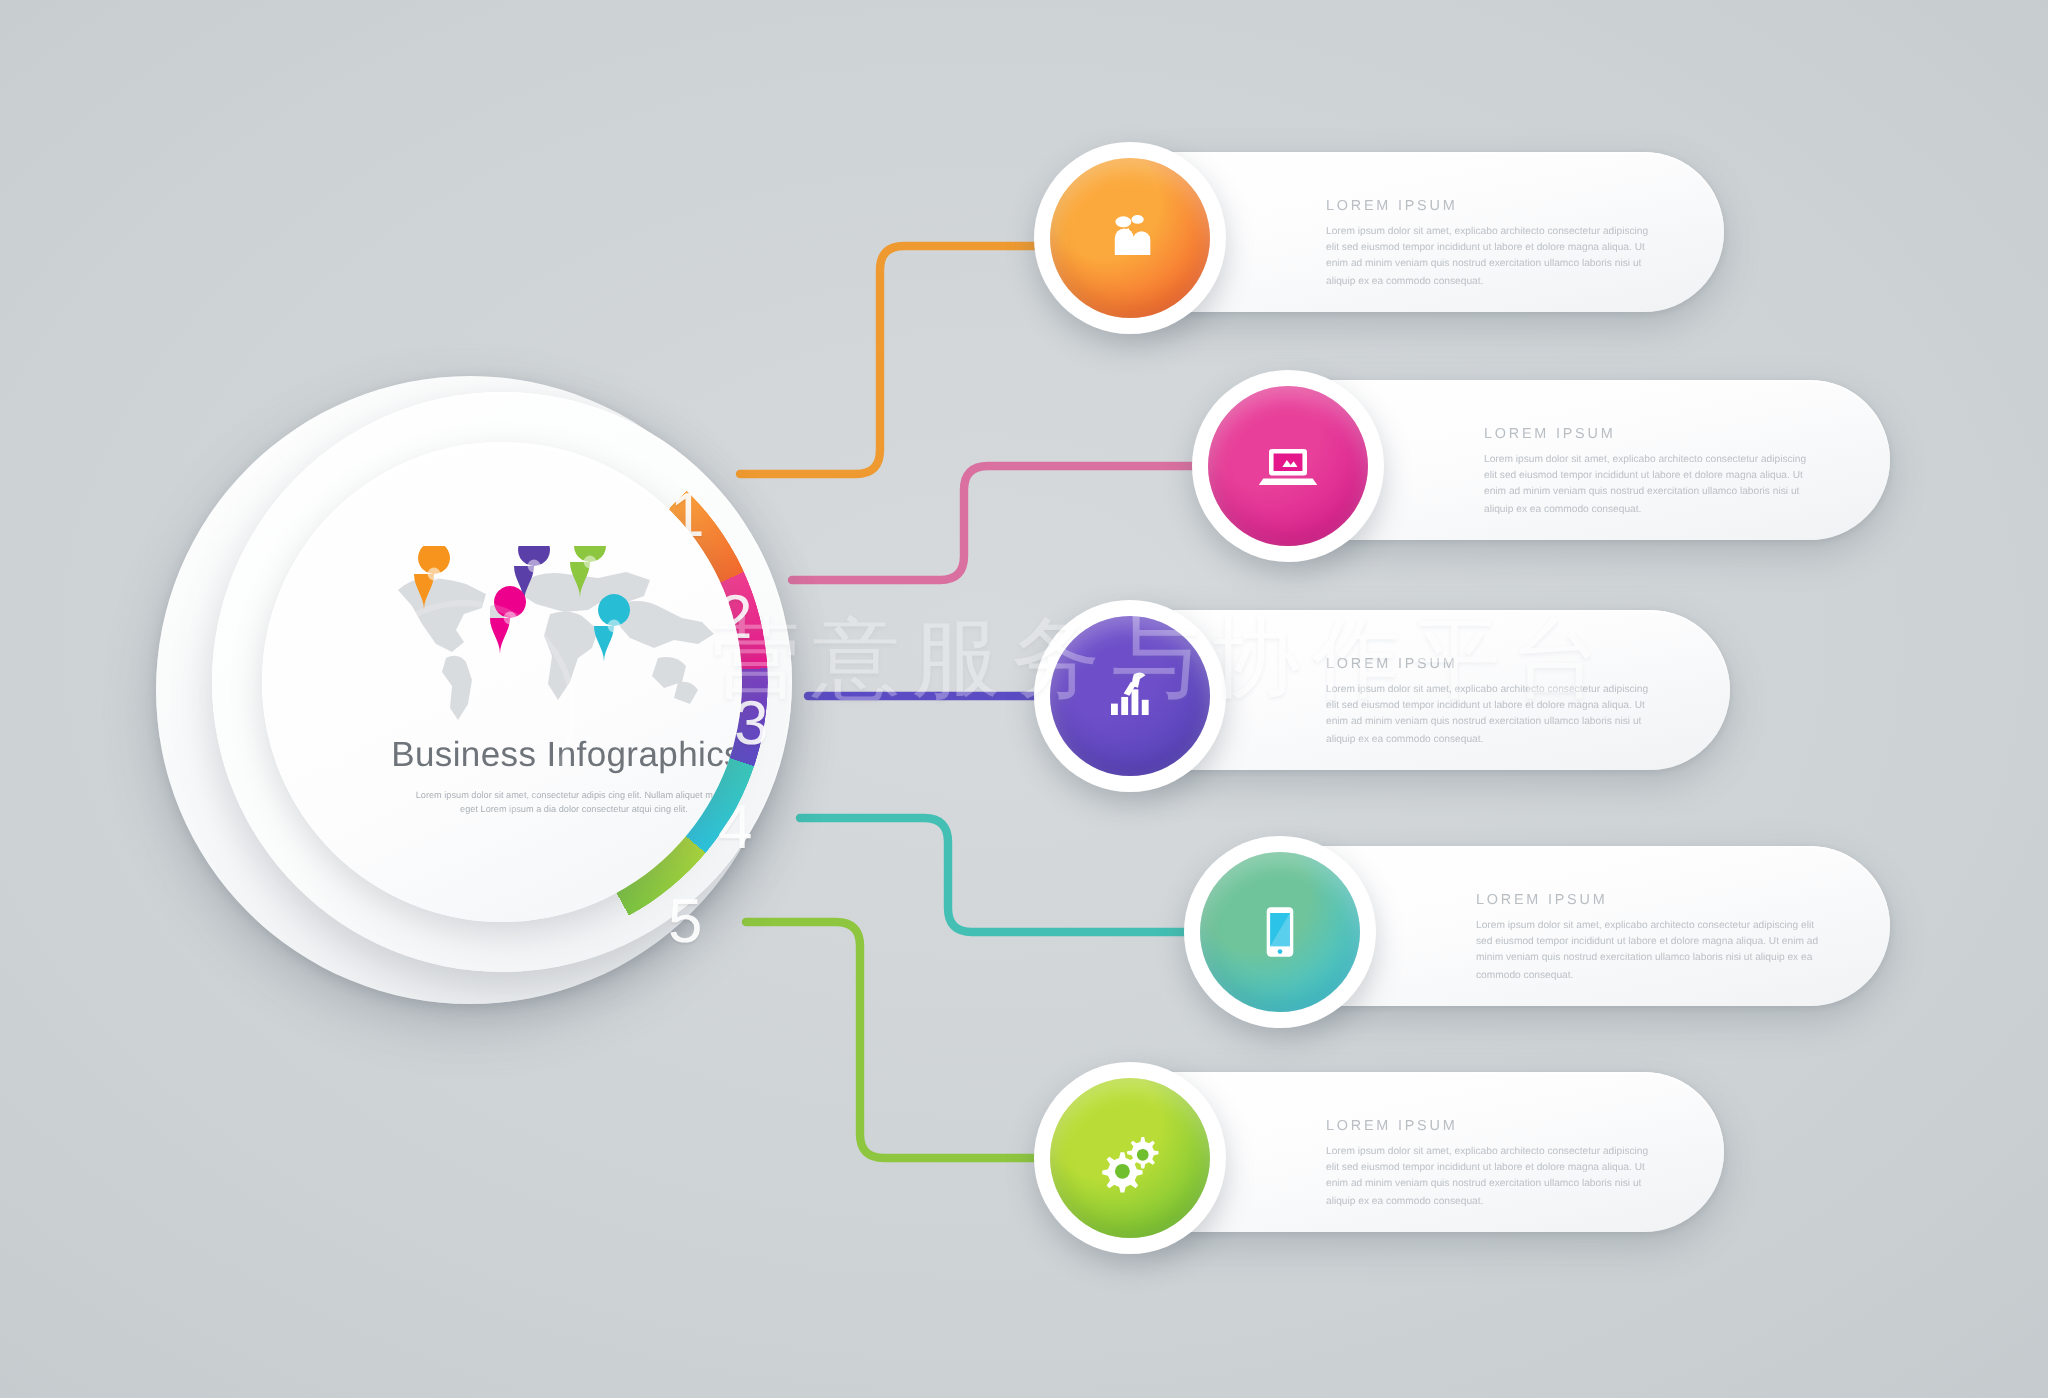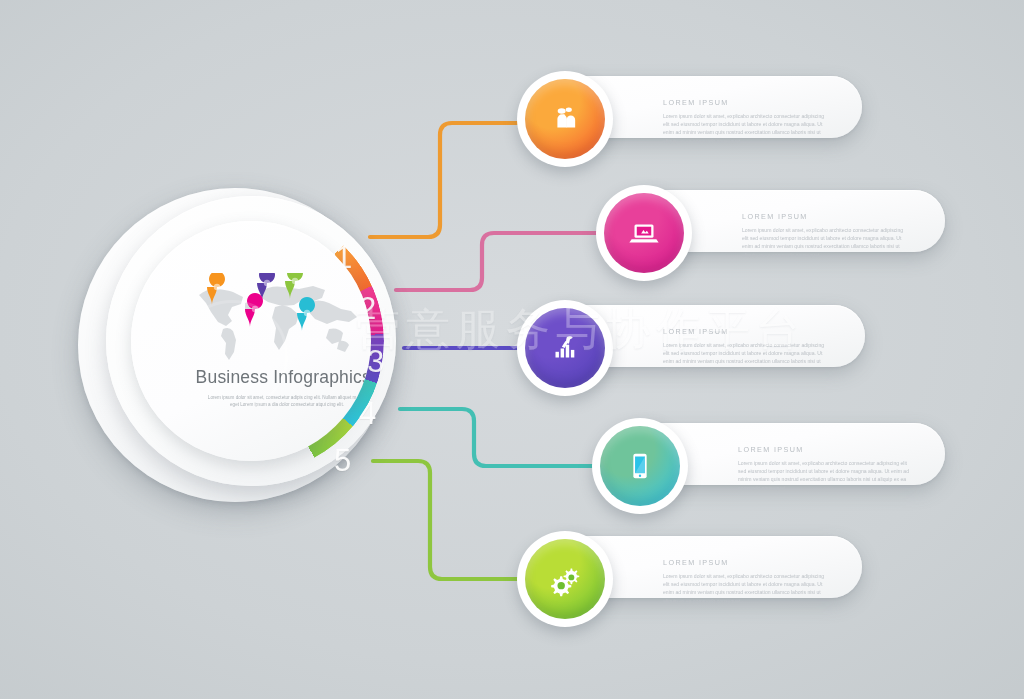--- a/index.html
+++ b/index.html
@@ -105,21 +105,21 @@
     pointer-events: none;
     text-shadow: 0 1px 1px rgba(0,0,0,0.06);
   }
 
   
   #connectors { position: absolute; inset: 0; }
 
   
   .card {
     position: absolute;
-    height: 62px;
+    height: 80px;
     border-radius: 43px;
     background: linear-gradient(168deg, #ffffff 0%, #fdfdfe 40%, #f0f2f3 100%);
     box-shadow:
       0 7px 18px rgba(90,100,110,0.26),
       0 1px 3px rgba(90,100,110,0.14),
       inset 0 1px 1px rgba(255,255,255,0.9);
   }
 
   .card-icon {
     position: absolute;

